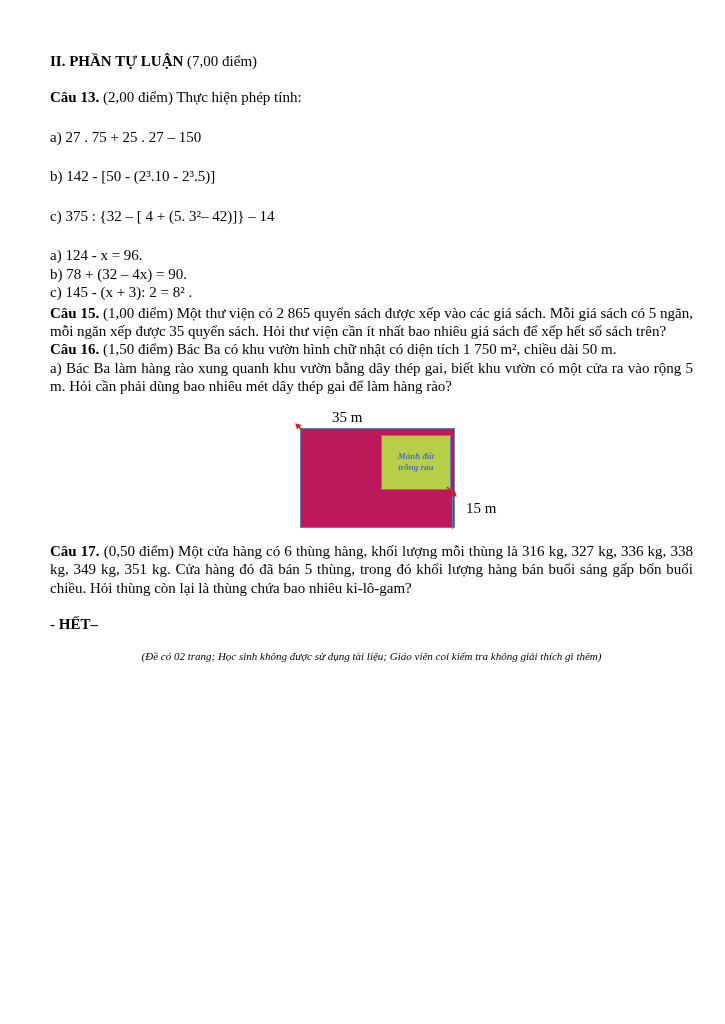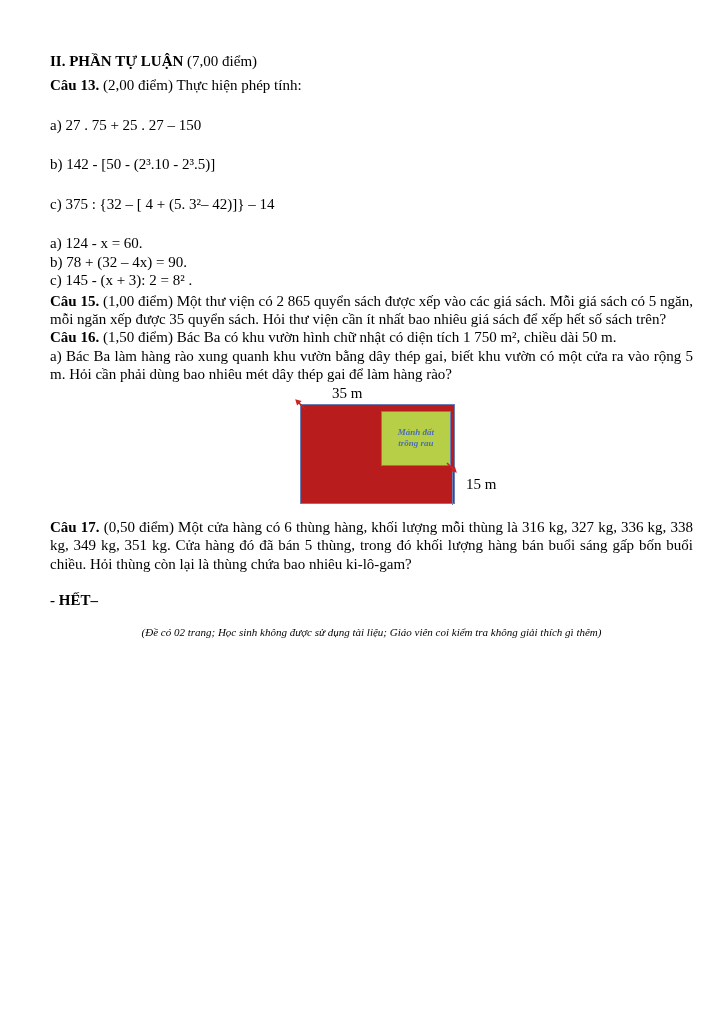--- a/index.html
+++ b/index.html
@@ -9,38 +9,38 @@
     height: 1024px;
     font-family: "Liberation Serif", "DejaVu Serif", serif;
     font-size: 15px;
     color: #000000;
     overflow: hidden;
   }
   .page { padding: 52px 32px 0 50px; }
   p { line-height: 1.23; margin: 0; }
   .para { text-align: justify; }
   b { font-weight: bold; }
-  .mt6 { margin-top: 6px; }
+  .mt6 { margin-top: 18px; }
   .sp  { margin-top: 21px; }
   .mt2 { margin-top: 2px; }
 
   
   .figure {
     position: relative;
     height: 117px;
-    margin: 3px 0 14px 200px;
+    margin: 15px 0 14px 200px;
     width: 420px;
   }
   .w-label { position: absolute; top: -2px; left: 82px; }
   .outer-rect {
     position: absolute;
     top: 17px; left: 50px;
     width: 155px; height: 100px;
     border: 1px solid var(--fig-border, #6b7db3);
-    background: #b91c1c;
+    background: #be185d;
   }
   .green-rect {
     position: absolute;
     top: 6px; right: 3px;
     width: 70px; height: 55px;
     background: var(--plot-fill, #b6cf46);
     border: 1px solid var(--fig-border, #6b7db3);
     display: flex; align-items: center; justify-content: center;
     text-align: center;
   }
@@ -79,21 +79,21 @@
 
 <div class="page">
 
   <p class="line"><b>II. PHẦN TỰ LUẬN</b><span> (7,00 điểm)</span></p>
 
   <p class="line mt6"><b>Câu 13.</b><span> (2,00 điểm) Thực hiện phép tính:</span></p>
   <p class="sp">a) 27 . 75 + 25 . 27 – 150</p>
   <p class="sp">b) 142 - [50 - (2³.10 - 2³.5)]</p>
   <p class="sp">c) 375 : {32 – [ 4 + (5. 3²– 42)]}  – 14</p>
 
-  <p class="sp">a) 124 - x = 60.</p>
+  <p class="sp">a) 124 - x = 96.</p>
   <p>b) 78 + (32 – 4x) = 90.</p>
   <p>c) 145 - (x + 3): 2 = 8² .</p>
 
   <p class="para mt2"><b>Câu 15.</b><span> (1,00 điểm)  Một thư viện có 2 865 quyển sách được xếp vào các giá sách. Mỗi giá sách có 5 ngăn, mỗi ngăn xếp được 35 quyển sách. Hỏi thư viện cần ít nhất bao nhiêu giá sách để xếp hết số sách trên?</span></p>
 
   <p class="para"><b>Câu 16.</b><span> (1,50 điểm) Bác Ba có khu vườn hình chữ nhật có diện tích 1 750 m², chiều dài 50 m.</span></p>
   <p class="para">a) Bác Ba làm hàng rào xung quanh khu vườn bằng dây thép gai, biết khu vườn có một cửa ra vào rộng 5 m. Hỏi cần phải dùng bao nhiêu mét dây thép gai để làm hàng rào?</p>
 
   <div class="figure">
     <span class="w-label">35 m</span>

